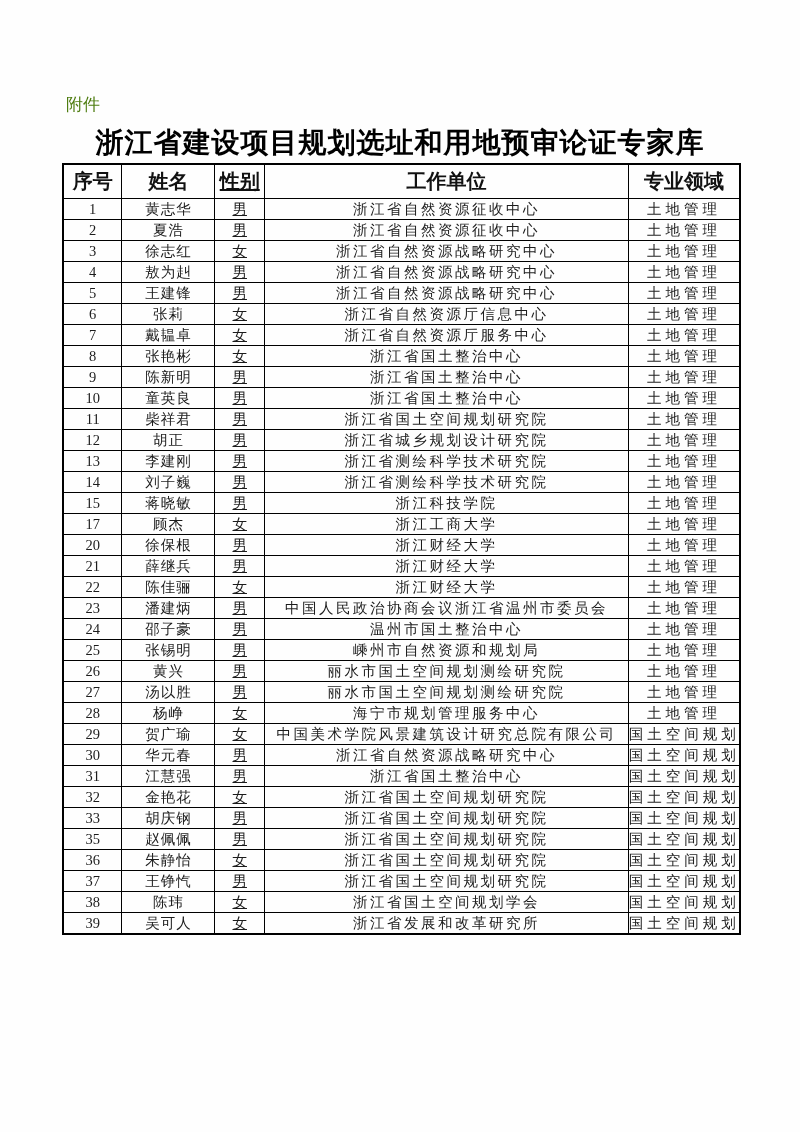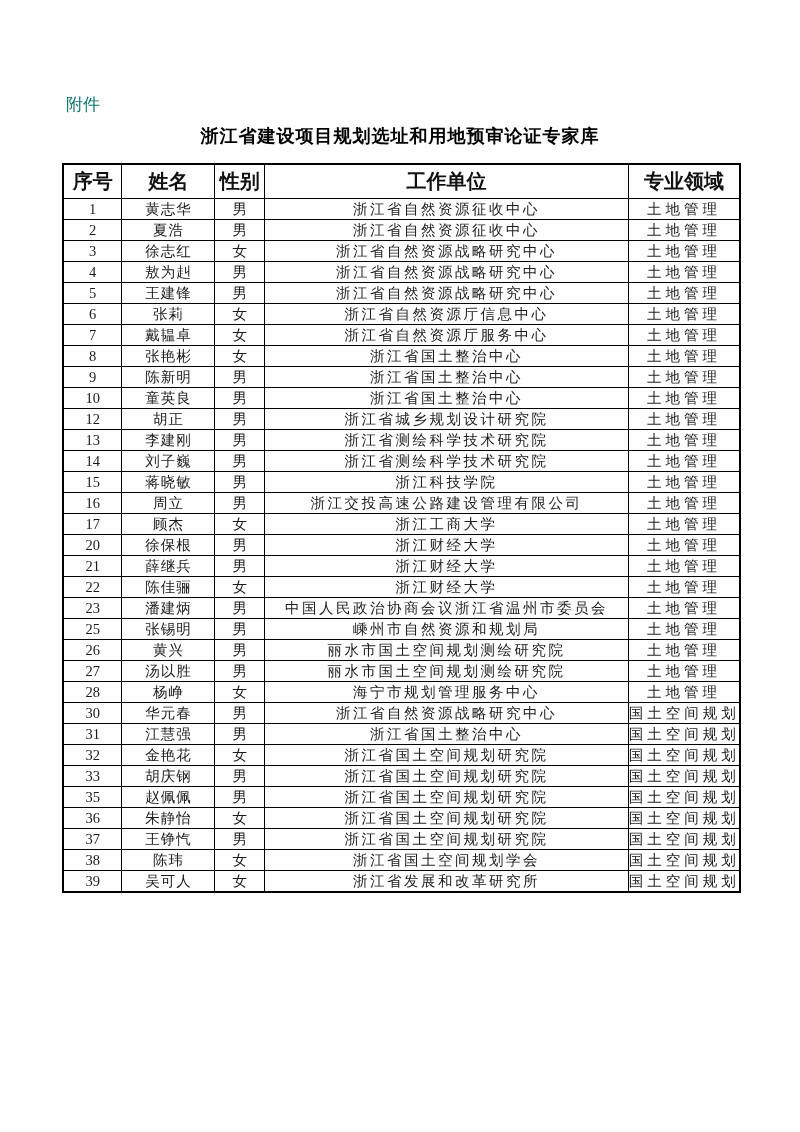--- a/index.html
+++ b/index.html
@@ -16,29 +16,29 @@
     font-family: "Liberation Serif", "DejaVu Serif", serif;
     color: #1a1a1a;
     overflow: hidden;
   }
   .attachment-label {
     position: absolute;
     left: 66px;
     top: 93px;
     font-size: 17px;
     font-family: Liberation Sans, sans-serif;
-    color: #0f766e;
+    color: #4d7c0f;
   }
   .doc-title {
     position: absolute;
     left: 0;
     top: 124px;
     width: 100%;
     text-align: center;
-    font-size: 18px;
+    font-size: 28px;
     font-weight: bold;
     letter-spacing: 1px;
     color: #000;
   }
   .table-wrap {
     position: absolute;
     left: 62px;
     top: 163px;
   }
   table.experts {
@@ -66,21 +66,21 @@
     color: #111;
   }
   table.experts td {
     height: 20px;
     font-size: 14.5px;
     line-height: 20px;
     color: #1c1c1c;
   }
   .col-seq    { width: 57px;  }
   .col-name   { width: 90px;  }
-  .col-gender { width: 48px;  }
+  .col-gender { width: 48px; text-decoration: underline;  }
   .col-unit   { width: 352px; }
   .col-field  { width: 108px; }
   td.col-seq {
     font-family: "Liberation Serif", "DejaVu Serif", serif;
     font-size: 14px;
   }
   td.col-name   { letter-spacing: 1px; }
   td.col-gender { letter-spacing: 0; }
   td.col-unit   { letter-spacing: 2.5px; }
   td.col-field  { letter-spacing: 4px; }
@@ -176,20 +176,27 @@
             <td class="col-field">土地管理</td>
           </tr>
           <tr>
             <td class="col-seq">10</td>
             <td class="col-name">童英良</td>
             <td class="col-gender">男</td>
             <td class="col-unit">浙江省国土整治中心</td>
             <td class="col-field">土地管理</td>
           </tr>
           <tr>
+            <td class="col-seq">11</td>
+            <td class="col-name">柴祥君</td>
+            <td class="col-gender">男</td>
+            <td class="col-unit">浙江省国土空间规划研究院</td>
+            <td class="col-field">土地管理</td>
+          </tr>
+          <tr>
             <td class="col-seq">12</td>
             <td class="col-name">胡正</td>
             <td class="col-gender">男</td>
             <td class="col-unit">浙江省城乡规划设计研究院</td>
             <td class="col-field">土地管理</td>
           </tr>
           <tr>
             <td class="col-seq">13</td>
             <td class="col-name">李建刚</td>
             <td class="col-gender">男</td>
@@ -204,27 +211,20 @@
             <td class="col-field">土地管理</td>
           </tr>
           <tr>
             <td class="col-seq">15</td>
             <td class="col-name">蒋晓敏</td>
             <td class="col-gender">男</td>
             <td class="col-unit">浙江科技学院</td>
             <td class="col-field">土地管理</td>
           </tr>
           <tr>
-            <td class="col-seq">16</td>
-            <td class="col-name">周立</td>
-            <td class="col-gender">男</td>
-            <td class="col-unit">浙江交投高速公路建设管理有限公司</td>
-            <td class="col-field">土地管理</td>
-          </tr>
-          <tr>
             <td class="col-seq">17</td>
             <td class="col-name">顾杰</td>
             <td class="col-gender">女</td>
             <td class="col-unit">浙江工商大学</td>
             <td class="col-field">土地管理</td>
           </tr>
           <tr>
             <td class="col-seq">20</td>
             <td class="col-name">徐保根</td>
             <td class="col-gender">男</td>
@@ -246,20 +246,27 @@
             <td class="col-field">土地管理</td>
           </tr>
           <tr>
             <td class="col-seq">23</td>
             <td class="col-name">潘建炳</td>
             <td class="col-gender">男</td>
             <td class="col-unit">中国人民政治协商会议浙江省温州市委员会</td>
             <td class="col-field">土地管理</td>
           </tr>
           <tr>
+            <td class="col-seq">24</td>
+            <td class="col-name">邵子豪</td>
+            <td class="col-gender">男</td>
+            <td class="col-unit">温州市国土整治中心</td>
+            <td class="col-field">土地管理</td>
+          </tr>
+          <tr>
             <td class="col-seq">25</td>
             <td class="col-name">张锡明</td>
             <td class="col-gender">男</td>
             <td class="col-unit">嵊州市自然资源和规划局</td>
             <td class="col-field">土地管理</td>
           </tr>
           <tr>
             <td class="col-seq">26</td>
             <td class="col-name">黄兴</td>
             <td class="col-gender">男</td>
@@ -272,20 +279,27 @@
             <td class="col-gender">男</td>
             <td class="col-unit">丽水市国土空间规划测绘研究院</td>
             <td class="col-field">土地管理</td>
           </tr>
           <tr>
             <td class="col-seq">28</td>
             <td class="col-name">杨峥</td>
             <td class="col-gender">女</td>
             <td class="col-unit">海宁市规划管理服务中心</td>
             <td class="col-field">土地管理</td>
+          </tr>
+          <tr>
+            <td class="col-seq">29</td>
+            <td class="col-name">贺广瑜</td>
+            <td class="col-gender">女</td>
+            <td class="col-unit">中国美术学院风景建筑设计研究总院有限公司</td>
+            <td class="col-field">国土空间规划</td>
           </tr>
           <tr>
             <td class="col-seq">30</td>
             <td class="col-name">华元春</td>
             <td class="col-gender">男</td>
             <td class="col-unit">浙江省自然资源战略研究中心</td>
             <td class="col-field">国土空间规划</td>
           </tr>
           <tr>
             <td class="col-seq">31</td>

